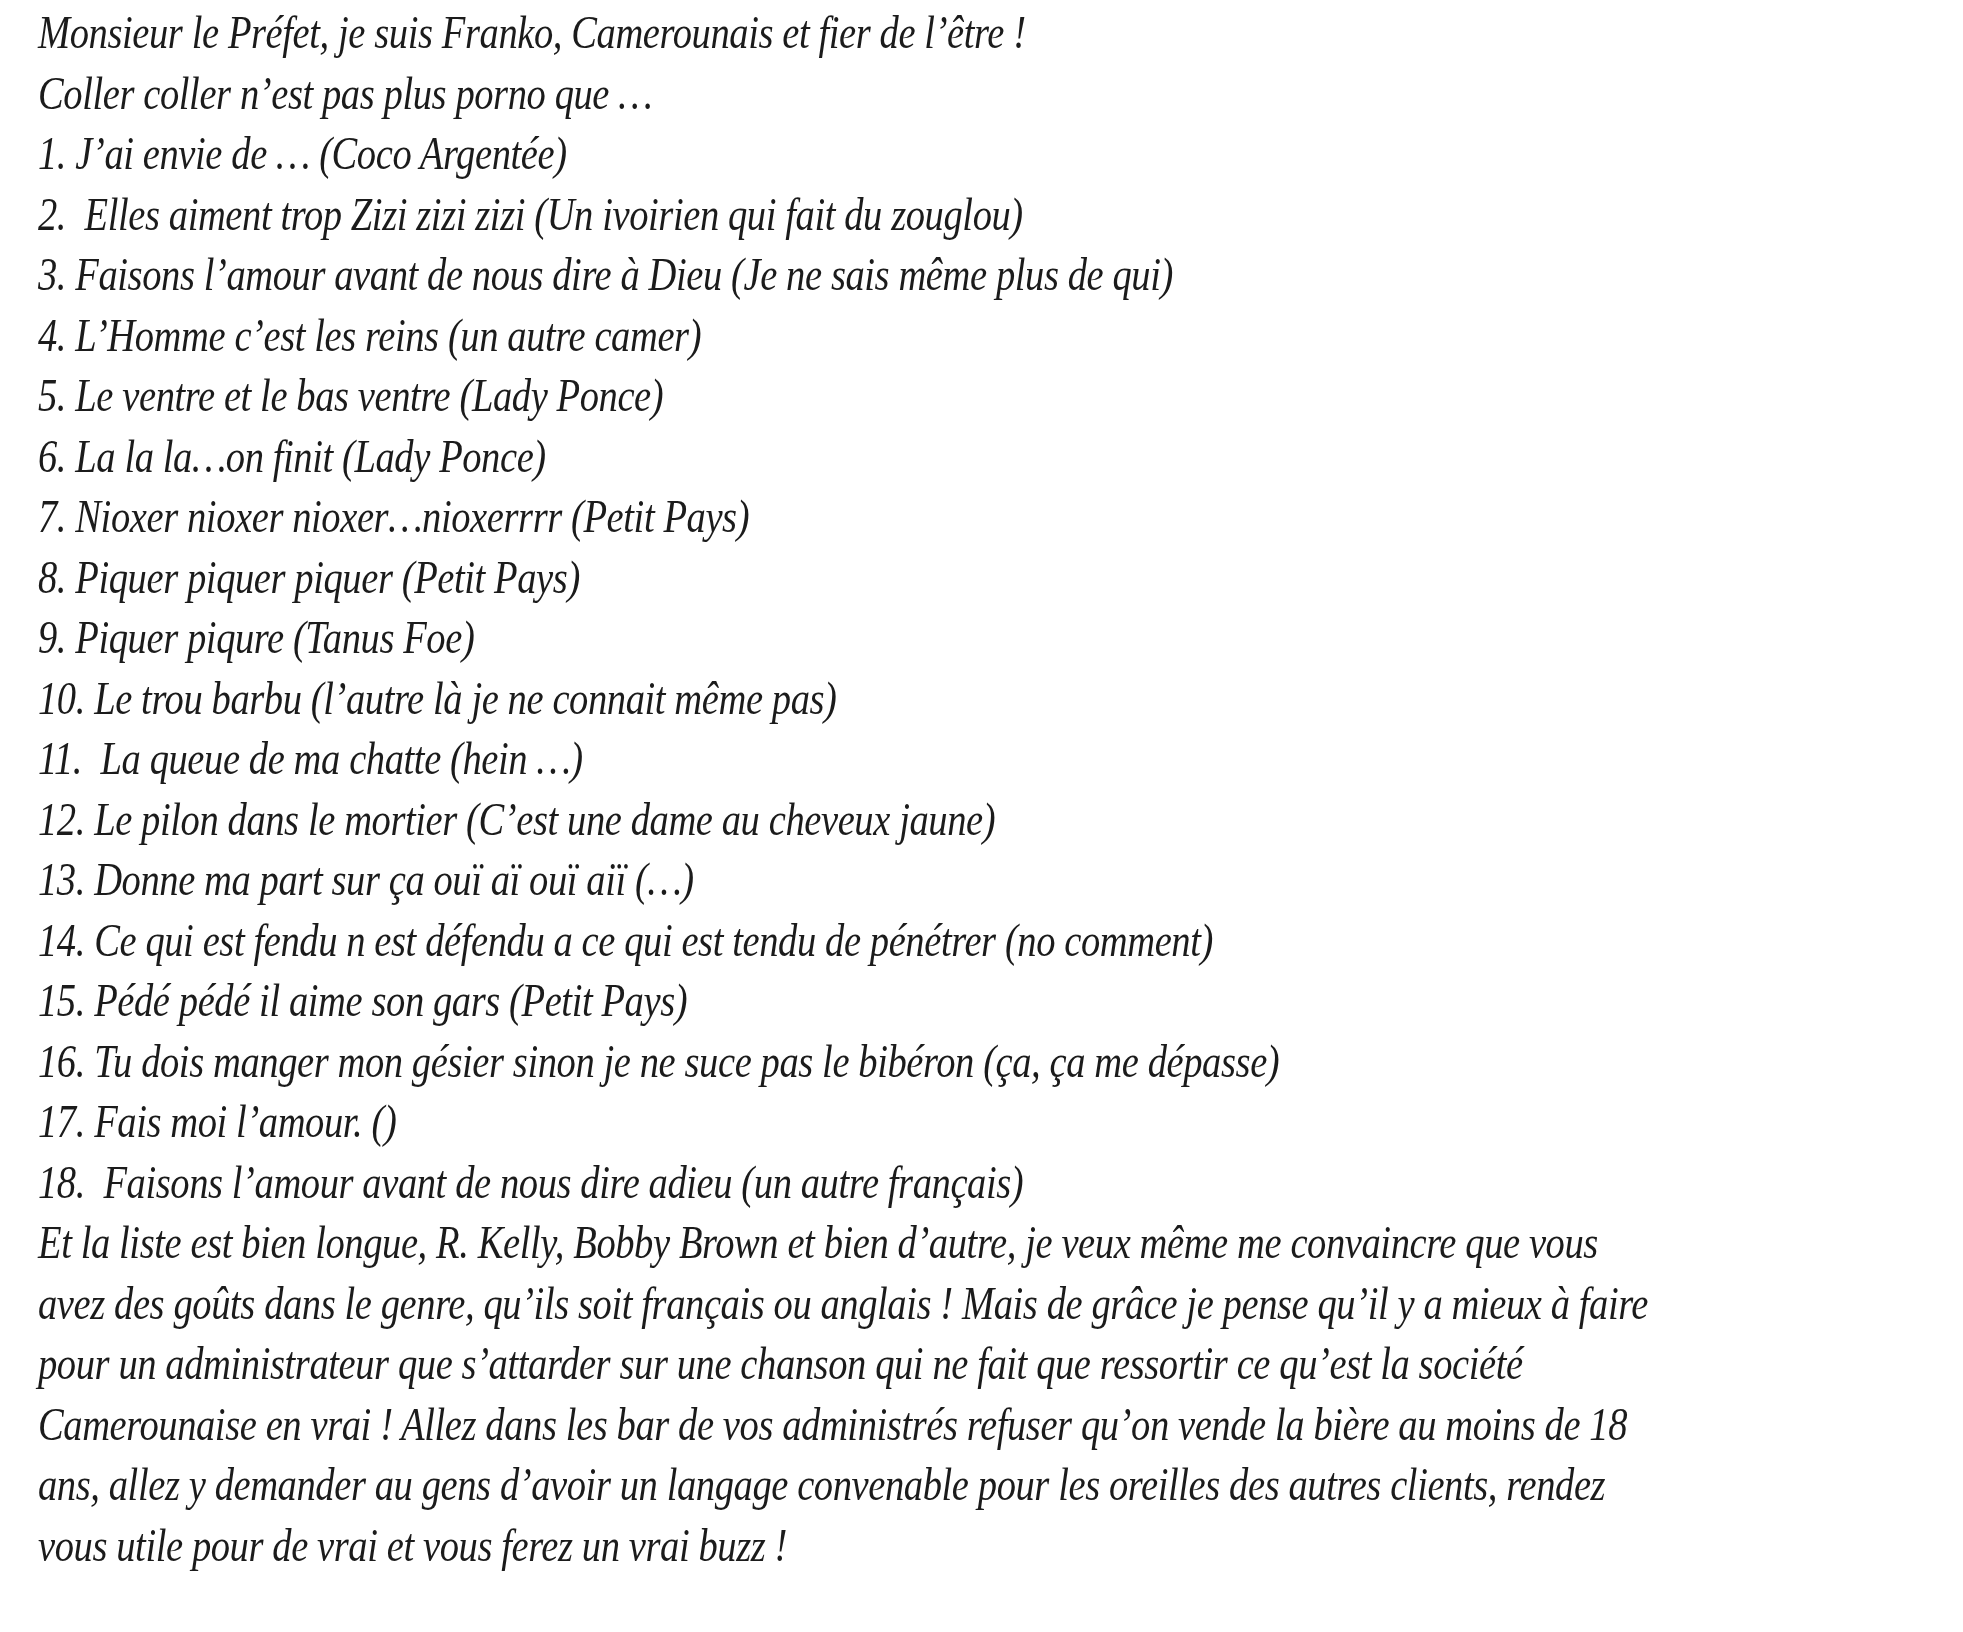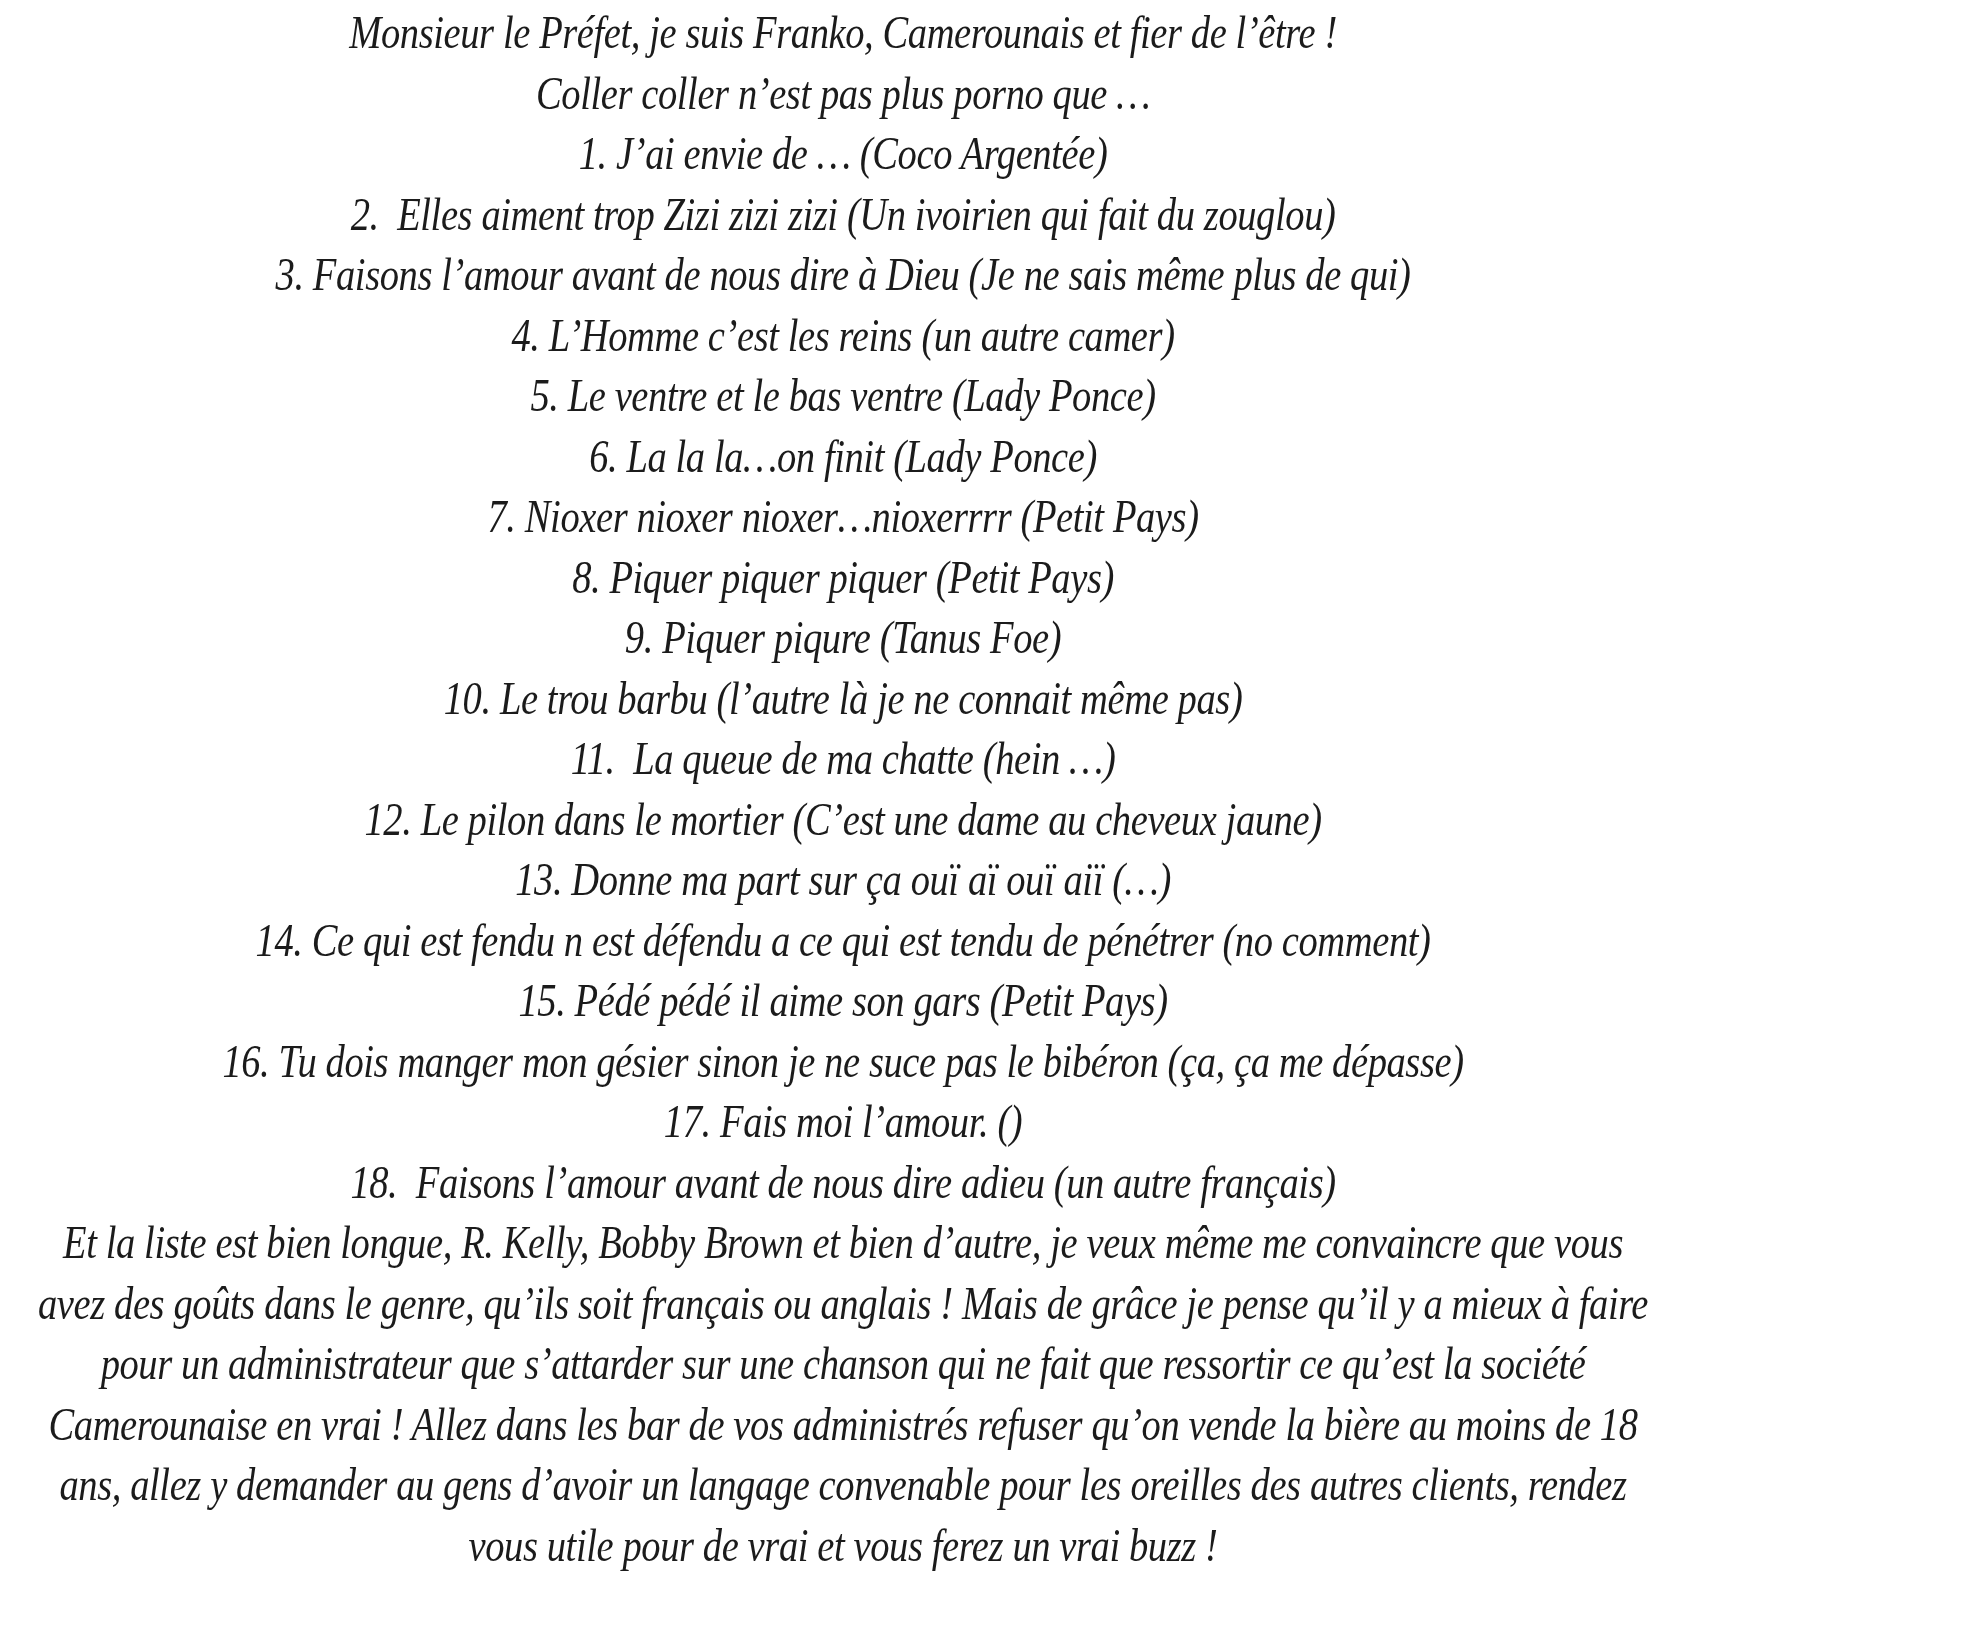--- a/index.html
+++ b/index.html
@@ -8,21 +8,20 @@
     background: #ffffff;
     width: 1963px;
     height: 1632px;
     overflow: hidden;
   }
   .page {
     position: relative;
     width: 1963px;
     height: 1632px;
     background: #ffffff;
-    text-align: center;
   }
   .doc {
     position: absolute;
     top: 2px;
     left: 38px;
     color: #1b1b1b;
     font-family: "Liberation Serif", serif;
     font-style: italic;
     font-weight: 400;
     font-size: 47px;

